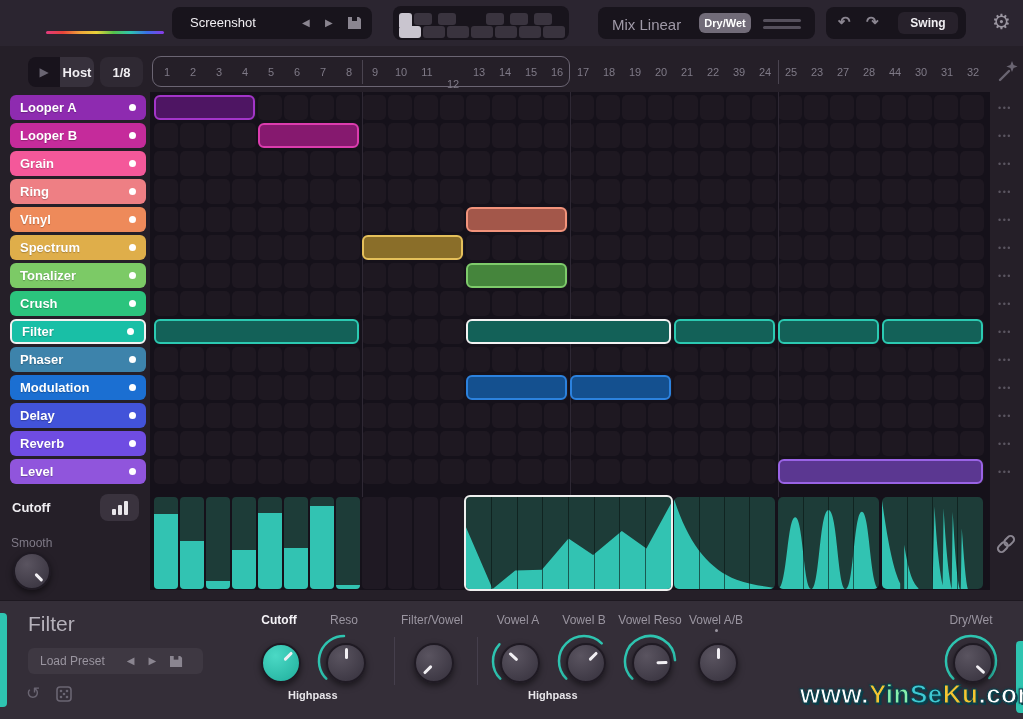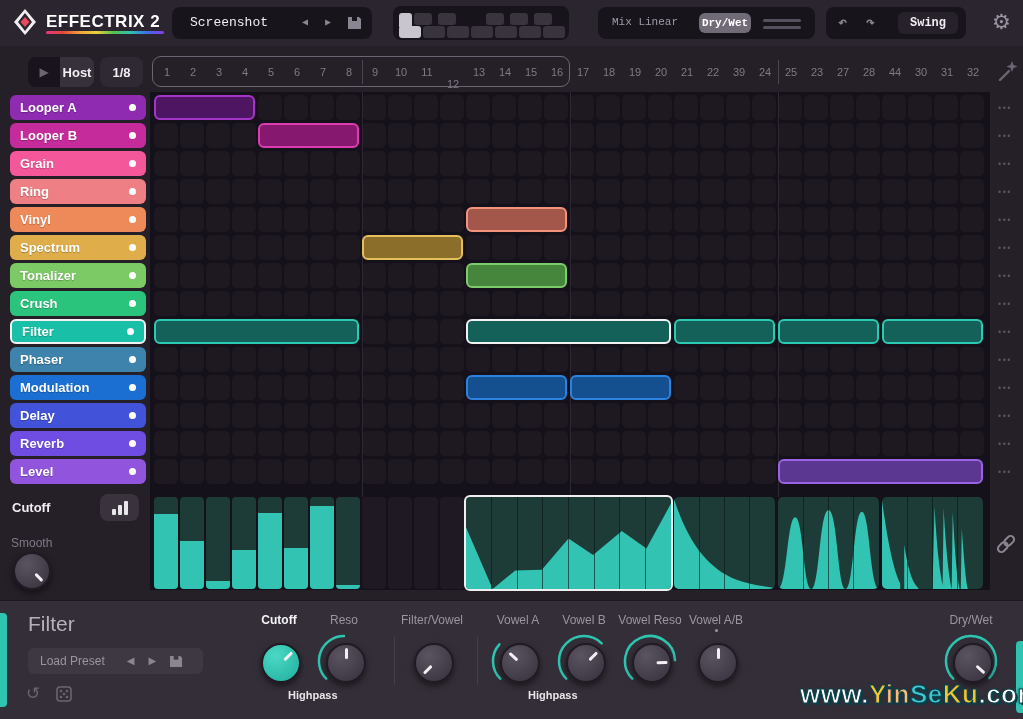--- a/index.html
+++ b/index.html
@@ -5,22 +5,22 @@
   html,body{margin:0;padding:0;background:#111;}
   .app{position:relative;width:1023px;height:719px;background:#251f28;overflow:hidden;
        font-family:"Liberation Sans",sans-serif;-webkit-font-smoothing:antialiased;}
   .abs{position:absolute;}
   
   .topbar{position:absolute;left:0;top:0;width:1023px;height:46px;background:#2b2530;}
   .logo{position:absolute;left:12px;top:7px;display:flex;align-items:center;gap:8px;}
   .logo-text{color:#fff;font-weight:bold;font-size:17px;letter-spacing:.5px;}
   .rainbow{position:absolute;left:46px;top:31px;width:118px;height:3px;border-radius:2px;
     background:linear-gradient(90deg,#e23a7e,#e8433a,#efa23a,#e8d23a,#56c24a,#2ec4b0,#3a6ee8,#8a3ae8);}
-  .darkbox{position:absolute;background:#18141c;border-radius:8px;font-family:Liberation Mono, monospace;}
-  .toptext{color:#a09aa8;font-size:11px;}
+  .darkbox{position:absolute;background:#18141c;border-radius:8px;}
+  .toptext{color:#a09aa8;font-size:15px;}
   .whitetext{color:#f0eef2;font-size:13px;font-weight:bold;}
   .tri{color:#8a8590;font-size:10px;line-height:1;}
   .pill{background:#716b78;border-radius:6px;color:#fff;font-size:11px;font-weight:bold;
         display:flex;align-items:center;justify-content:center;}
   .gear{color:#9a95a0;font-size:21px;line-height:1;}
   
   .grp{position:absolute;border-radius:8px;overflow:hidden;display:flex;}
   .playseg{width:32px;background:#18131c;display:flex;align-items:center;justify-content:center;color:#6a6572;font-size:12px;}
   .hostseg{width:34px;background:#37313c;display:flex;align-items:center;justify-content:center;color:#f0eef2;font-size:13px;font-weight:bold;}
   .ratebtn{position:absolute;background:#2f2933;border-radius:8px;color:#f0eef2;font-size:13px;font-weight:bold;
@@ -67,27 +67,20 @@
   .edge-tab{position:absolute;background:#2ec4b0;}
   .wm{position:absolute;left:800px;top:679px;font-size:26px;font-weight:bold;letter-spacing:.5px;
       -webkit-text-stroke:1px #0a3f4a;text-shadow:0 0 3px #0a3f4a,2px 2px 0 #0a3f4a;}
 </style>
 </head>
 <body>
 
 <div class="app">
 
   <div class="topbar">
-    <div class="logo">
-      <svg width="26" height="30" viewBox="0 0 26 30">
-        <path d="M13 2 L24 15 L13 28 L2 15 Z M13 6 L6 15 L13 24 L20 15 Z" fill="#f0eef2" fill-rule="evenodd"></path>
-        <path d="M13 10 L17.5 15 L13 20 L8.5 15 Z" fill="#e8495c"></path>
-      </svg>
-      <span class="logo-text">EFFECTRIX 2</span>
-    </div>
     <div class="rainbow"></div>
 
     <div class="darkbox" style="left:172px;top:7px;width:200px;height:32px;">
       <span class="abs whitetext" style="left:18px;top:8px;font-weight:normal;">Screenshot</span>
       <span class="abs tri" style="left:130px;top:11px;">◀</span>
       <span class="abs tri" style="left:153px;top:11px;">▶</span>
       <svg class="abs" style="left:176px;top:9px;" width="14" height="14" viewBox="0 0 14 14">
         <path d="M2 1 h9 l2 2 v10 h-13 v-12 z" fill="#8a8590"></path>
           <rect x="4" y="1" width="5" height="4" fill="#18141c"></rect>
       </svg>
@@ -888,14 +881,14 @@
           </svg>
           <div class="knob-cap" style="left: 16px; top: 30px; width: 36px; height: 36px;">
             <div class="knob-line" style="top: 3px; height: 11px; transform-origin: 50% 15px; transform: rotate(133deg);"></div>
           </div>
         </div>
       </div>
     <span class="hp" style="left:288px;">Highpass</span>
     <span class="hp" style="left:528px;">Highpass</span>
   </div>
 
-  <div class="wm" id="watermark"><span style="color: rgb(255, 255, 255);">www.</span><span style="color: rgb(245, 197, 49);">Y</span><span style="color: #fdba74;">in</span><span style="color: rgb(63, 201, 211);">Se</span><span style="color: rgb(245, 197, 49);">Ku</span><span style="color: rgb(255, 255, 255);">.com</span></div>
+  <div class="wm" id="watermark"><span style="color: rgb(255, 255, 255);">www.</span><span style="color: rgb(245, 197, 49);">Y</span><span style="color: #86efac;">in</span><span style="color: rgb(63, 201, 211);">Se</span><span style="color: rgb(245, 197, 49);">Ku</span><span style="color: rgb(255, 255, 255);">.com</span></div>
 </div>
 
 </body></html>

